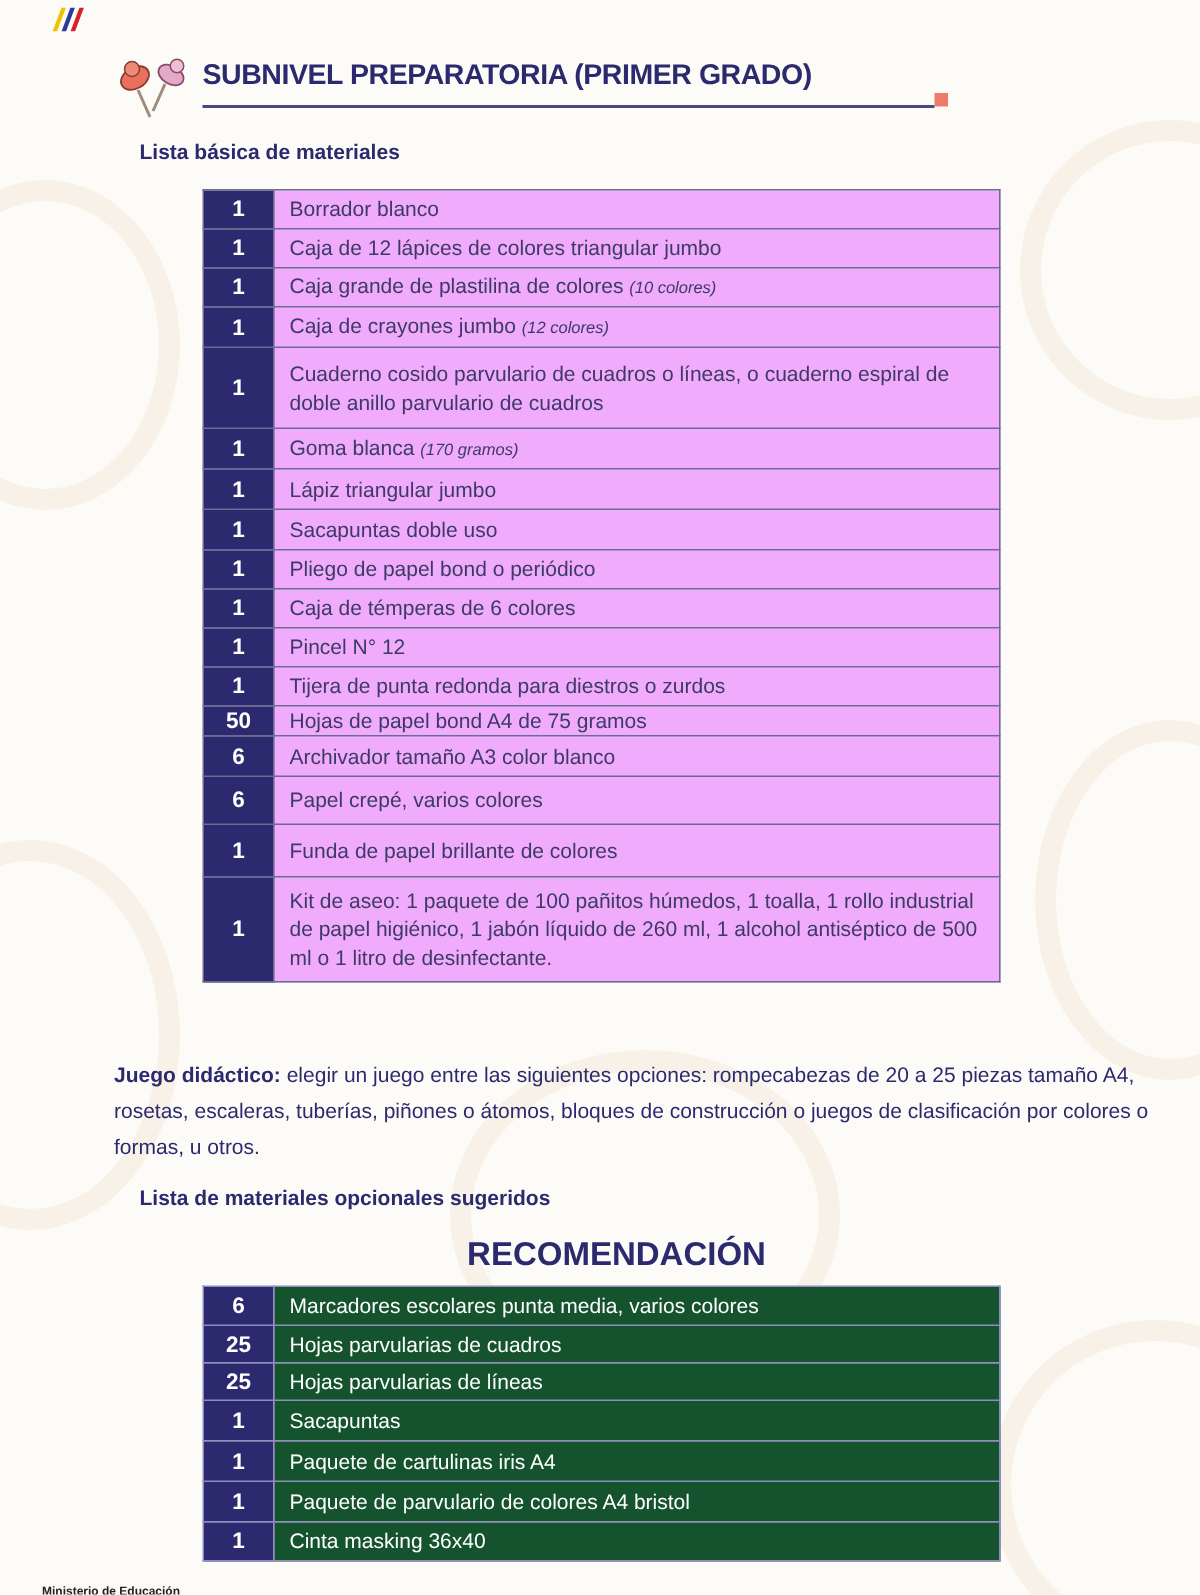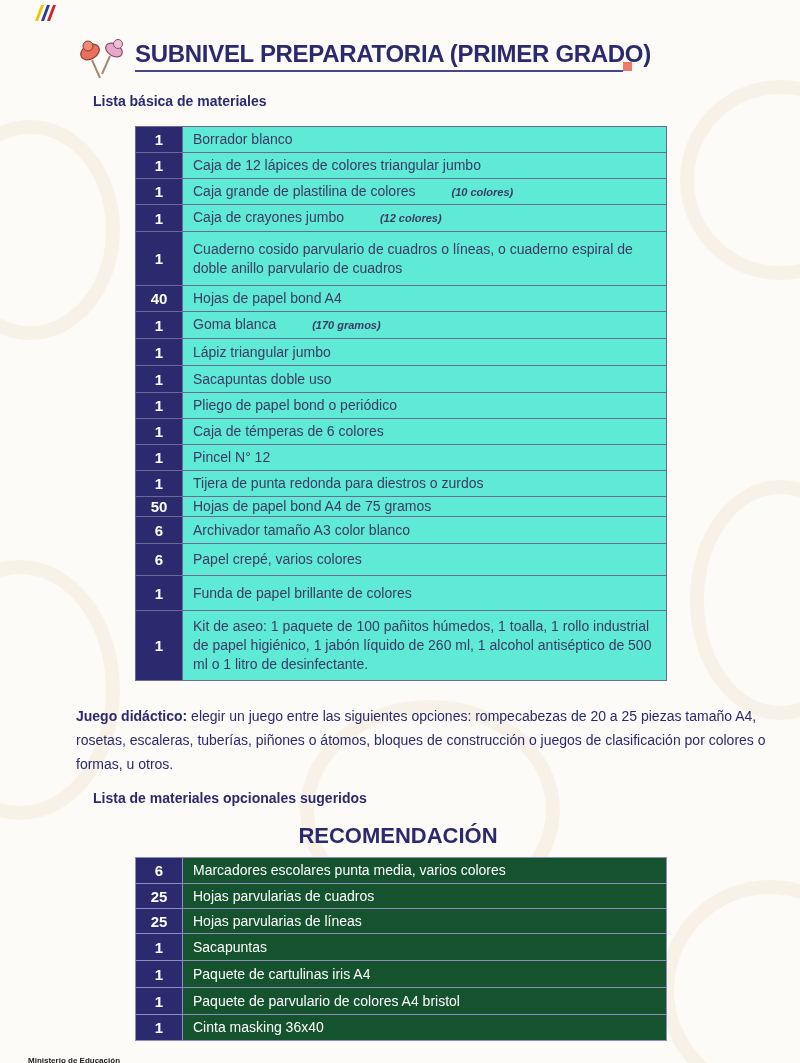--- a/index.html
+++ b/index.html
@@ -13,21 +13,21 @@
   .bg-swirl {
     position: absolute; border-radius: 50%;
     border: 14px solid #f6efe4; opacity: 0.8;
   }
   .flag {
     position: absolute; left: 33px; top: 5px; width: 24px; height: 16px;
   }
   .pins { position: absolute; left: 78px; top: 36px; width: 50px; height: 44px; }
   .title {
     position: absolute; left: 135px; top: 40px;
-    font-weight: bold; font-size: 24px; letter-spacing: -0.3px;
+    font-weight: bold; font-size: 19px; letter-spacing: -0.3px;
     color: #2b2a6e;
   }
   .title-line {
     position: absolute; left: 135px; top: 70px; width: 488px; height: 2px;
     background: #4a4785;
   }
   .title-square {
     position: absolute; left: 623px; top: 62px; width: 9px; height: 9px;
     background: #ee7b6a;
   }
@@ -41,32 +41,32 @@
   table.mat td {
     border: 1.5px solid #6c6a92;
     font-size: 14px;
     line-height: 19px;
   }
   table.mat td.qty {
     width: 47px; background: #2b2a6e; color: #ffffff;
     font-weight: bold; text-align: center; font-size: 15px;
   }
   table.mat td.desc {
-    background: #5eead4; color: #3d3a66; padding: 0 10px;
+    background: #f0abfc; color: #3d3a66; padding: 0 10px;
   }
   table.rec td.desc { background: #14532d; color: #ffffff; }
   table.rec td { border-color: #8e8cc0; }
-  .note { font-style: italic; font-weight: bold; font-size: 11px; margin-left: 32px; }
+  .note { font-style: italic; font-weight: normal; font-size: 11px; }
   .juego {
     position: absolute; left: 60px; top: 704px; width: 710px;
     font-size: 14px; line-height: 24px; color: #2b2a6e; margin-left: 16px;
   }
   .juego b { font-weight: bold; }
   .rec-title {
-    position: absolute; left: 132px; width: 532px; top: 823px;
+    position: absolute; left: 145px; width: 532px; top: 823px;
     text-align: center; font-weight: bold; font-size: 22px; color: #2b2a6e;
   }
   .footer {
     position: absolute; left: 28px; top: 1056px; font-size: 8px; font-weight: bold; color: #222;
   }
 </style>
 </head>
 <body>
 
 <div class="bg-swirl" style="left:-60px;top:120px;width:180px;height:220px;"></div>
@@ -112,24 +112,20 @@
       <td class="desc"><span>Caja grande de plastilina de colores </span><span class="note">(10 colores)</span></td>
     </tr>
     <tr style="height:27px">
       <td class="qty">1</td>
       <td class="desc"><span>Caja de crayones jumbo </span><span class="note">(12 colores)</span></td>
     </tr>
     <tr style="height:54px">
       <td class="qty">1</td>
       <td class="desc"><span>Cuaderno cosido parvulario de cuadros o líneas, o cuaderno espiral de doble anillo parvulario de cuadros</span></td>
     </tr>
-    <tr style="height:26px">
-      <td class="qty">40</td>
-      <td class="desc"><span>Hojas de papel bond A4</span></td>
-    </tr>
     <tr style="height:27px">
       <td class="qty">1</td>
       <td class="desc"><span>Goma blanca </span><span class="note">(170 gramos)</span></td>
     </tr>
     <tr style="height:27px">
       <td class="qty">1</td>
       <td class="desc"><span>Lápiz triangular jumbo</span></td>
     </tr>
     <tr style="height:27px">
       <td class="qty">1</td>

